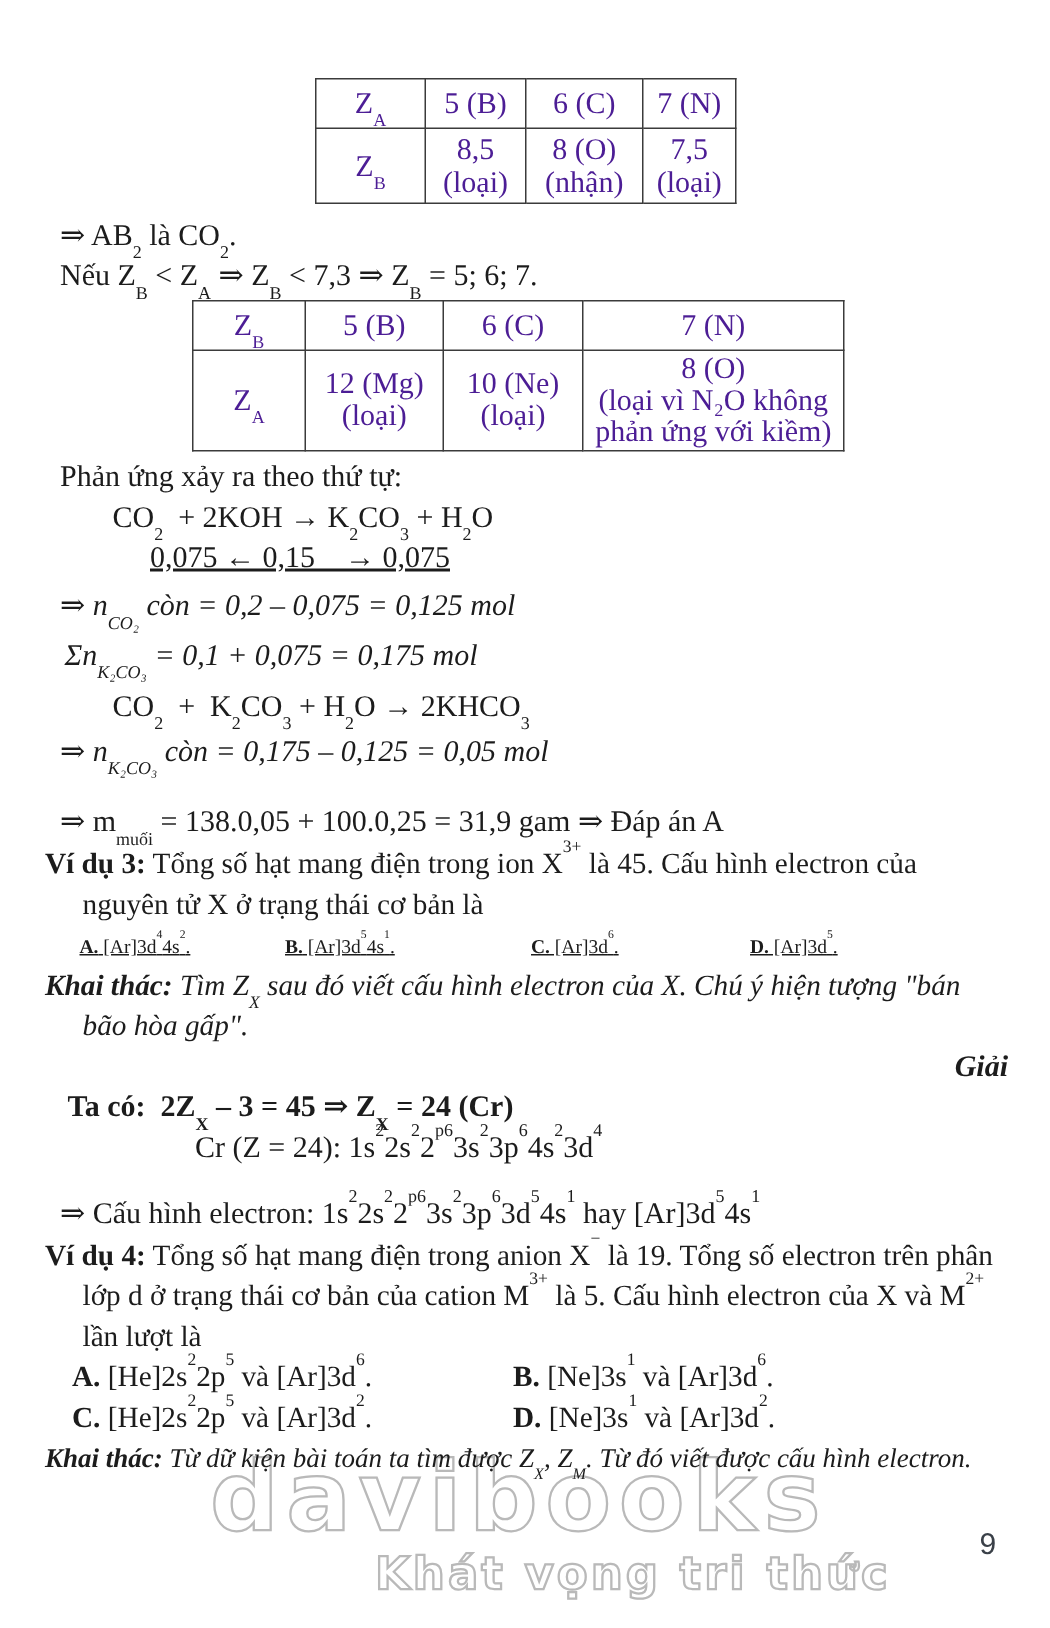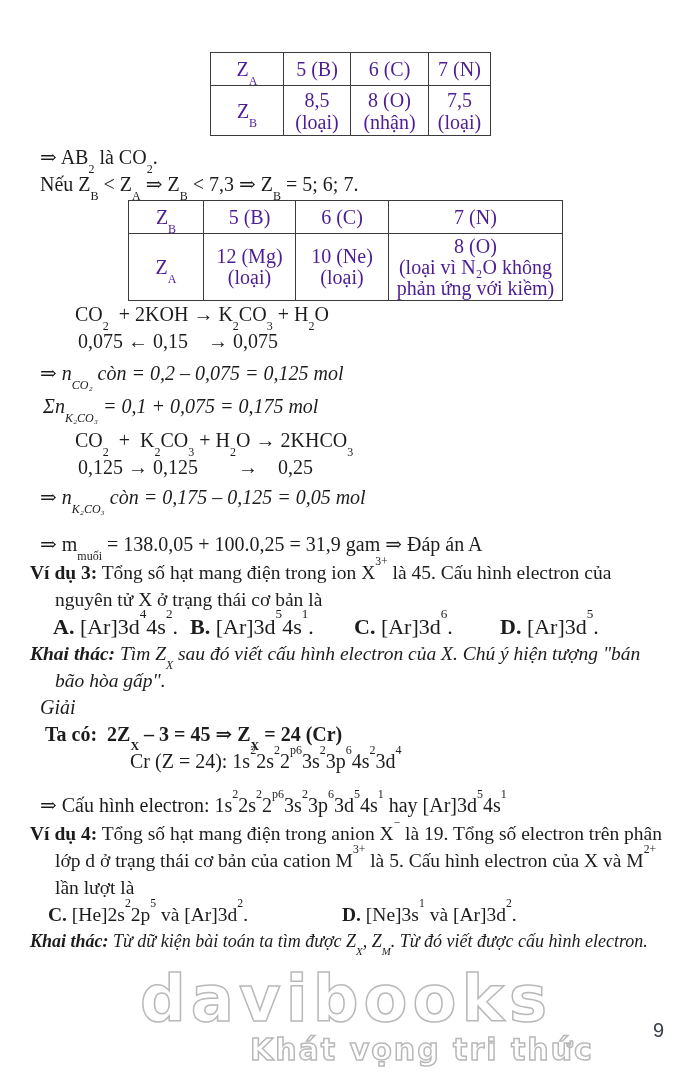--- a/index.html
+++ b/index.html
@@ -20,35 +20,35 @@
   .t2{margin-left:88px;margin-top:2px;}
   .row-short td{height:30px;}
   .t1 .row-tall td{height:47px;}
   .t2 .row-tall td{height:64px;line-height:21px;}
 
   .line{line-height:27px;}
   .tall{line-height:33px;font-style:italic;}
   .mass{line-height:30px;margin-top:15px;}
   .pre{white-space:pre;}
   .ind35{margin-left:35px;}
-  .ind38{margin-left:38px;}
+  .ind38{margin-left:60px;text-decoration:underline;}
   .ind15{margin-left:5px;font-weight:bold;}
   .ind90{margin-left:90px;}
   .ind3{margin-left:3px;}
   .mt8{margin-top:8px;}
   .mt4{margin-top:4px;}
   .mt2{margin-top:2px;}
 
   .para{font-size:19.5px;line-height:27px;padding-left:15px;text-indent:-25px;}
   .lead{font-weight:bold;}
   .exploit{font-style:italic;}
   .nowrap{white-space:nowrap;font-size:18px;}
-  .giai{text-align:left;font-weight:normal;font-style:italic;line-height:27px;}
+  .giai{text-align:right;font-weight:bold;font-style:italic;line-height:27px;}
 
-  .options3{display:grid;grid-template-columns:137px 164px 146px auto;padding-left:13px;line-height:27px;font-size:22px;}
+  .options3{display:grid;grid-template-columns:137px 164px 146px auto;padding-left:13px;line-height:27px;font-size:13px;text-decoration:underline;}
   .options4{display:grid;grid-template-columns:294px auto;padding-left:8px;line-height:27px;font-size:19.5px;}
   .opt-key{font-weight:bold;}
 
   .wm{position:absolute;z-index:1;font-family:"DejaVu Sans",sans-serif;font-weight:bold;
       color:#ffffff;-webkit-text-stroke:1.5px #b9b9b9;text-shadow:0 0 1px #cfcfcf;}
   .wm-brand{left:140px;top:962px;font-size:64px;letter-spacing:5px;}
   .wm-tagline{left:250px;top:1032px;font-size:30px;letter-spacing:2px;}
 
   .pageno{position:absolute;left:653px;top:1019px;z-index:2;font-size:20px;color:#3a4048;
           font-family:"Liberation Sans","DejaVu Sans",sans-serif;}
@@ -103,26 +103,26 @@
     </tr>
     <tr class="row-tall">
       <td>Z<sub>A</sub></td>
       <td>12 (Mg)<br>(loại)</td>
       <td>10 (Ne)<br>(loại)</td>
       <td>8 (O)<br>(loại vì N₂O không<br>phản ứng với kiềm)</td>
     </tr>
   </tbody>
     </table>
 
+  <div class="line mt4">Phản ứng xảy ra theo thứ tự:</div>
   <div class="line pre ind35">CO<sub>2</sub>  + 2KOH → K<sub>2</sub>CO<sub>3</sub> + H<sub>2</sub>O</div>
   <div class="line pre ind38">0,075 ← 0,15    → 0,075</div>
   <div class="tall mt2">⇒ n<sub>CO₂</sub> còn = 0,2 – 0,075 = 0,125 mol</div>
   <div class="tall ind3">Σn<sub>K₂CO₃</sub> = 0,1 + 0,075 = 0,175 mol</div>
   <div class="line pre ind35 mt4">CO<sub>2</sub>  +  K<sub>2</sub>CO<sub>3</sub> + H<sub>2</sub>O → 2KHCO<sub>3</sub></div>
-  <div class="line pre ind38">0,125 → 0,125        →    0,25</div>
   <div class="tall">⇒ n<sub>K₂CO₃</sub> còn = 0,175 – 0,125 = 0,05 mol</div>
   <div class="mass">⇒ m<sub>muối</sub> = 138.0,05 + 100.0,25 = 31,9 gam ⇒ Đáp án A</div>
 
   <div class="para"><span class="lead">Ví dụ 3:</span><span> Tổng số hạt mang điện trong ion X<sup>3+</sup> là 45. Cấu hình electron của nguyên tử X ở trạng thái cơ bản là</span></div>
 
   <div class="options3">
     <div><span class="opt-key">A.</span><span> [Ar]3d<sup>4</sup>4s<sup>2</sup>.</span></div>
     <div><span class="opt-key">B.</span><span> [Ar]3d<sup>5</sup>4s<sup>1</sup>.</span></div>
     <div><span class="opt-key">C.</span><span> [Ar]3d<sup>6</sup>.</span></div>
     <div><span class="opt-key">D.</span><span> [Ar]3d<sup>5</sup>.</span></div>
@@ -132,20 +132,24 @@
 
   <div class="giai">Giải</div>
 
   <div class="line pre ind15">Ta có:  2Z<sub>X</sub> – 3 = 45 ⇒ Z<sub>X</sub> = 24 (Cr)</div>
   <div class="line ind90">Cr (Z = 24): 1s<sup>2</sup>2s<sup>2</sup>2<sup>p6</sup>3s<sup>2</sup>3p<sup>6</sup>4s<sup>2</sup>3d<sup>4</sup></div>
   <div class="mass">⇒ Cấu hình electron: 1s<sup>2</sup>2s<sup>2</sup>2<sup>p6</sup>3s<sup>2</sup>3p<sup>6</sup>3d<sup>5</sup>4s<sup>1</sup> hay [Ar]3d<sup>5</sup>4s<sup>1</sup></div>
 
   <div class="para"><span class="lead">Ví dụ 4:</span><span> Tổng số hạt mang điện trong anion X<sup>−</sup> là 19. Tổng số electron trên phân lớp d ở trạng thái cơ bản của cation M<sup>3+</sup> là 5. Cấu hình electron của X và M<sup>2+</sup> lần lượt là</span></div>
 
   <div class="options4">
+    <div><span class="opt-key">A.</span><span> [He]2s<sup>2</sup>2p<sup>5</sup> và [Ar]3d<sup>6</sup>.</span></div>
+    <div><span class="opt-key">B.</span><span> [Ne]3s<sup>1</sup> và [Ar]3d<sup>6</sup>.</span></div>
+  </div>
+  <div class="options4">
     <div><span class="opt-key">C.</span><span> [He]2s<sup>2</sup>2p<sup>5</sup> và [Ar]3d<sup>2</sup>.</span></div>
     <div><span class="opt-key">D.</span><span> [Ne]3s<sup>1</sup> và [Ar]3d<sup>2</sup>.</span></div>
   </div>
 
   <div class="para exploit nowrap"><span class="lead">Khai thác:</span><span> Từ dữ kiện bài toán ta tìm được Z<sub>X</sub>, Z<sub>M</sub>. Từ đó viết được cấu hình electron.</span></div>
 
 </div>
 
 <div class="pageno">9</div>
 

